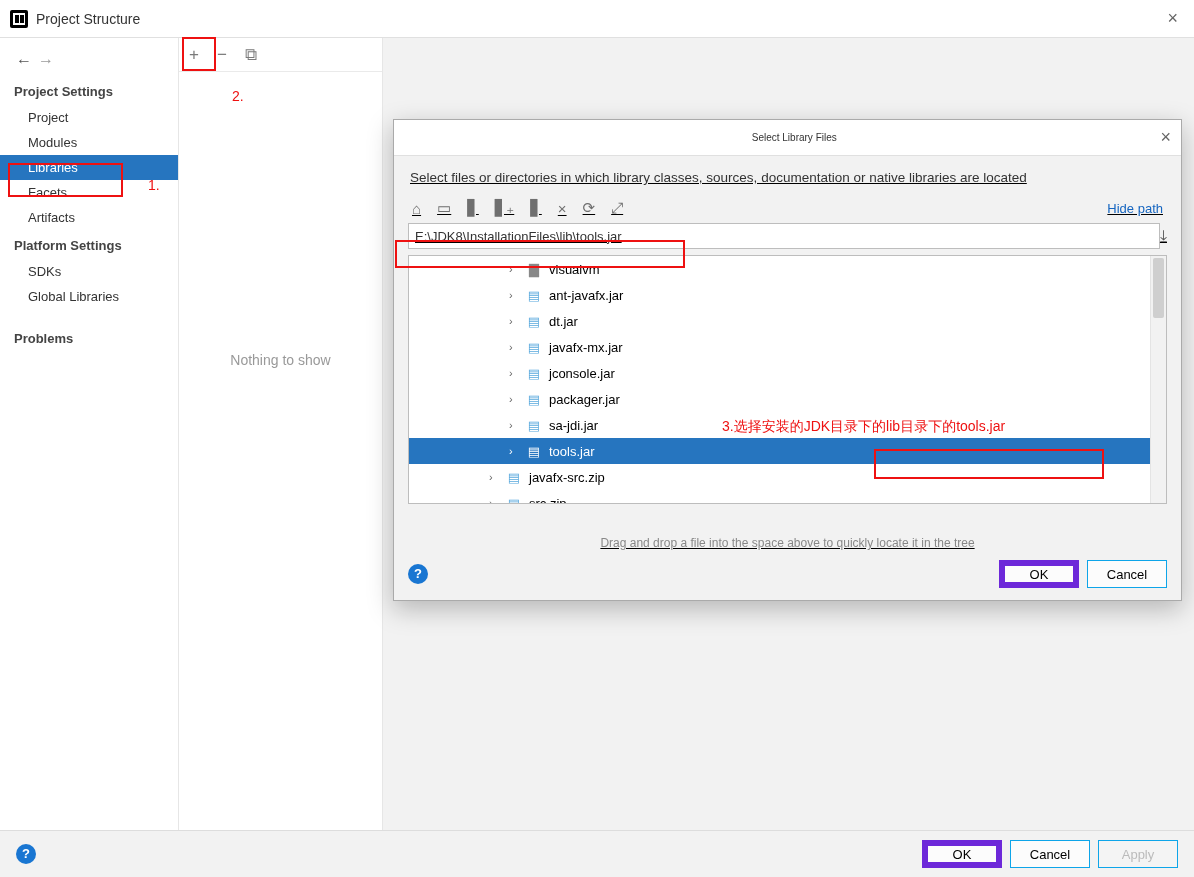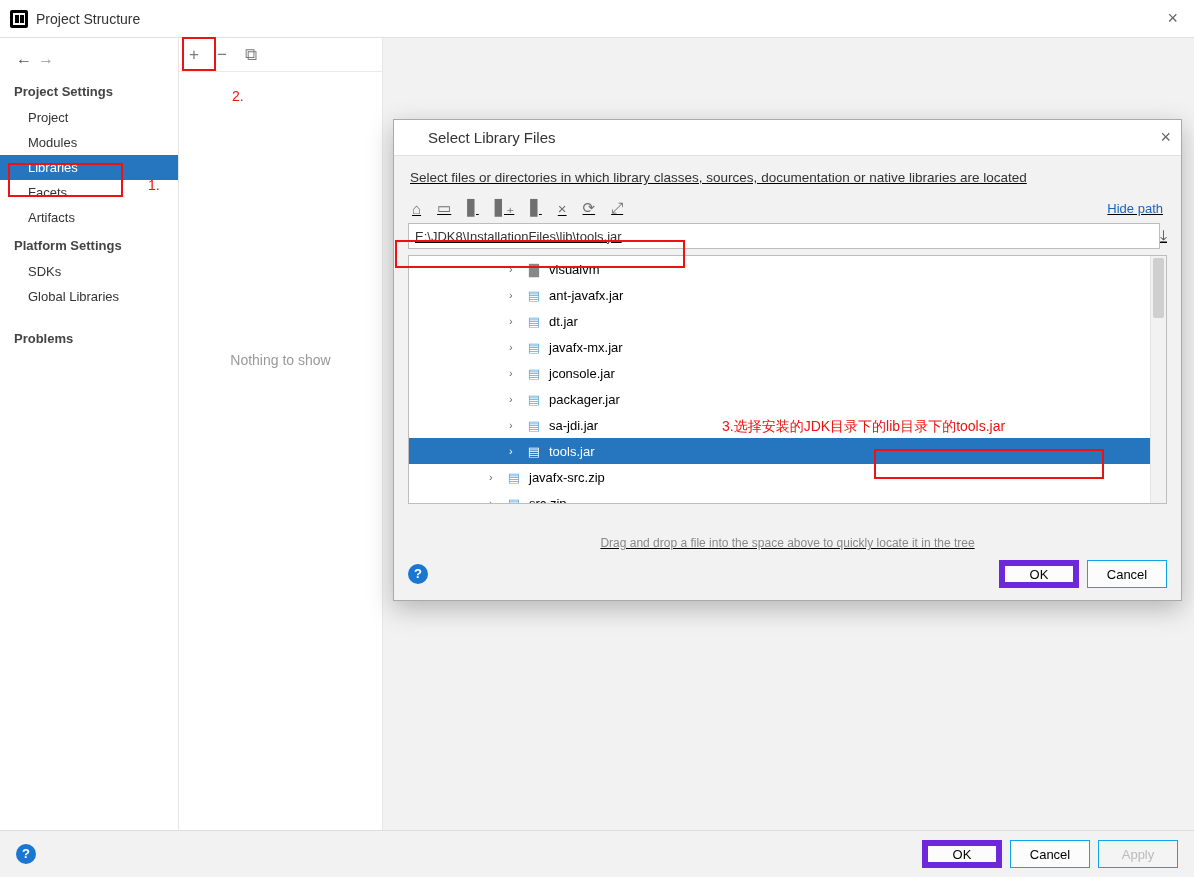--- a/index.html
+++ b/index.html
@@ -34,21 +34,21 @@
 .bottombar { position: absolute; bottom: 0; left: 0; right: 0; height: 47px; background: #f2f2f2; border-top: 1px solid #ddd; display: flex; align-items: center; padding: 0 16px; }
 .bottombar .help { width: 20px; height: 20px; border-radius: 50%; background: #1976d2; color: #fff; text-align: center; line-height: 20px; font-size: 13px; font-weight: bold; }
 .bottombar .spacer { flex: 1; }
 .btn { min-width: 80px; height: 28px; background: #fcfcfc; border: 1px solid #0ea5e9; margin-left: 8px; font-size: 13px; cursor: pointer; }
 .btn.primary { border: 6px solid #6d28d9; }
 .btn.disabled { color: #bbb; background:#f4f4f4; cursor: default; }
 
 
 .dialog { position: absolute; left: 393px; top: 119px; width: 789px; height: 482px; background: #f2f2f2; border: 1px solid #aaa; box-shadow: 0 8px 24px rgba(0,0,0,0.25); display: flex; flex-direction: column; }
 .dialog .dlg-title { height: 36px; background: #fff; border-bottom: 1px solid #e0e0e0; display: flex; align-items: center; padding: 0 10px; }
-.dialog .dlg-title .title { flex: 1; font-size: 15px; color: #333; }
+.dialog .dlg-title .title { flex: 1; font-size: 10px; color: #333; text-align: center; }
 .dialog .dlg-title .close { font-size: 18px; color: #666; cursor: pointer; }
 .dlg-body { background: #f2f2f2; flex: 1; padding: 0 14px; display: flex; flex-direction: column; text-decoration: underline; }
 .dlg-desc { padding: 14px 2px 12px; color: #333; font-size: 13.5px; }
 .dlg-toolbar { display: flex; align-items: center; gap: 16px; padding: 2px 4px 6px; }
 .dlg-toolbar .ti { color: #6f6f6f; font-size: 15px; cursor: pointer; }
 .dlg-toolbar .link { margin-left: auto; color: #1565c0; font-size: 13px; cursor: pointer; }
 .path-row { display:flex; align-items:center; }
 .path-input { flex:1; height: 26px; border: 1px solid #bdbdbd; background: #fff; padding: 0 6px; font-size: 13px; color: #333; }
 .download-icon { color:#555; font-size:16px; }
 

